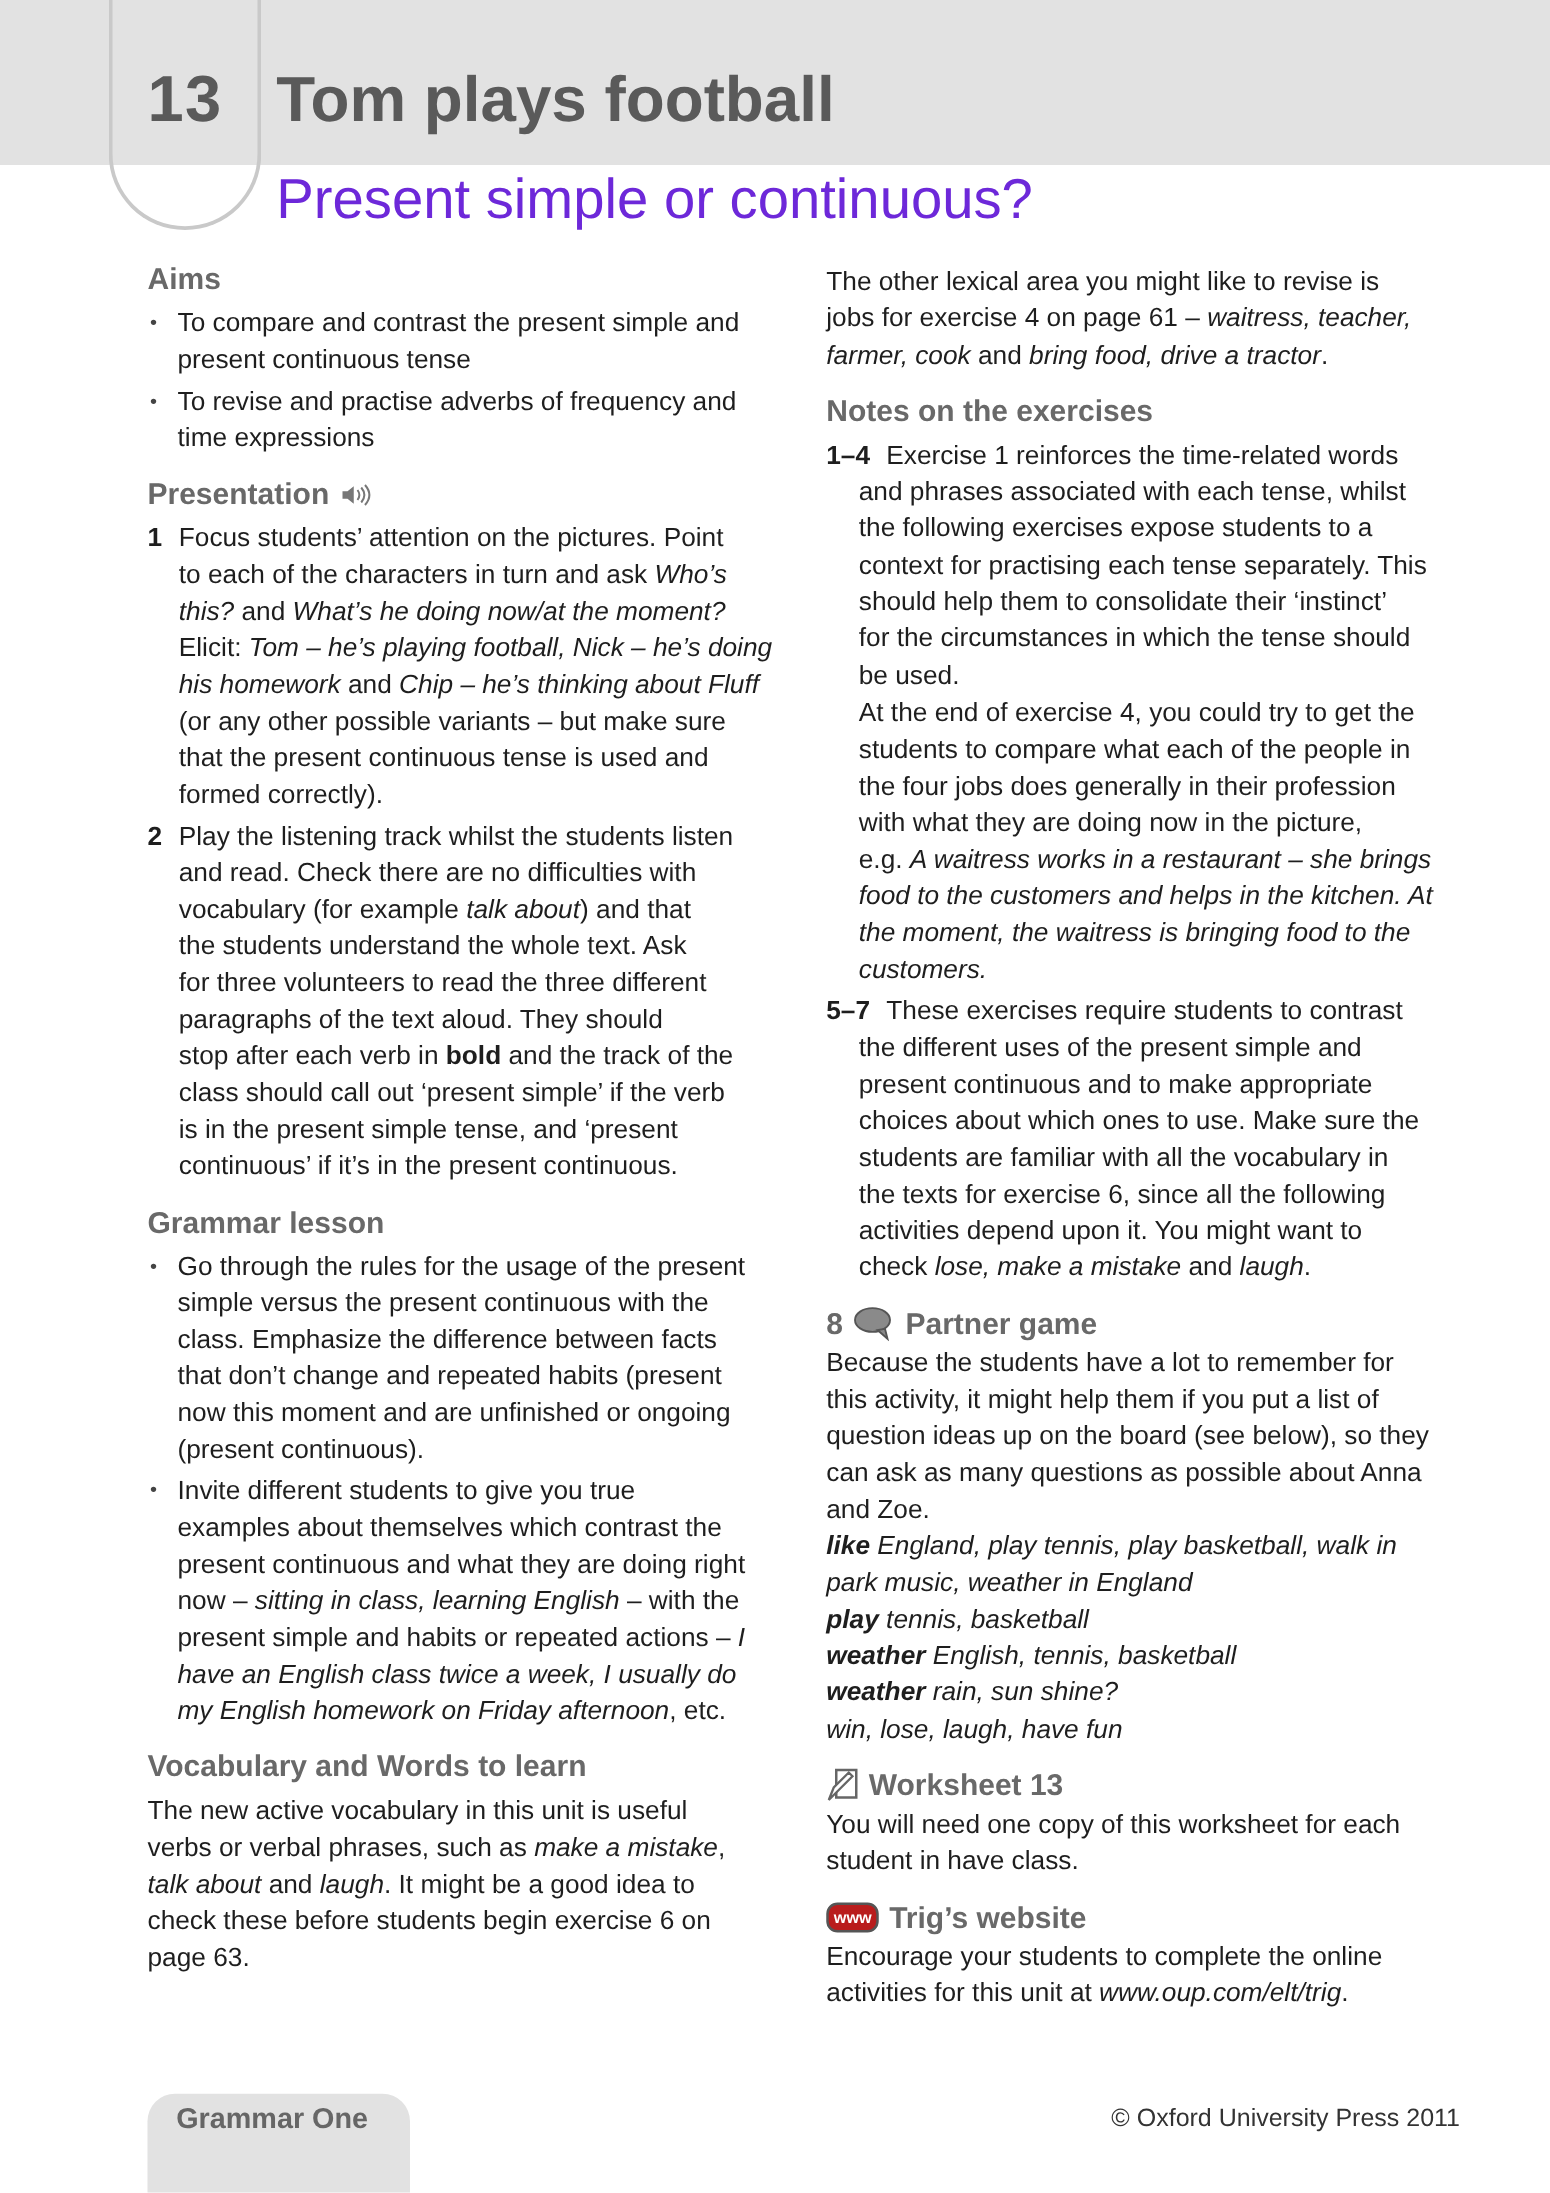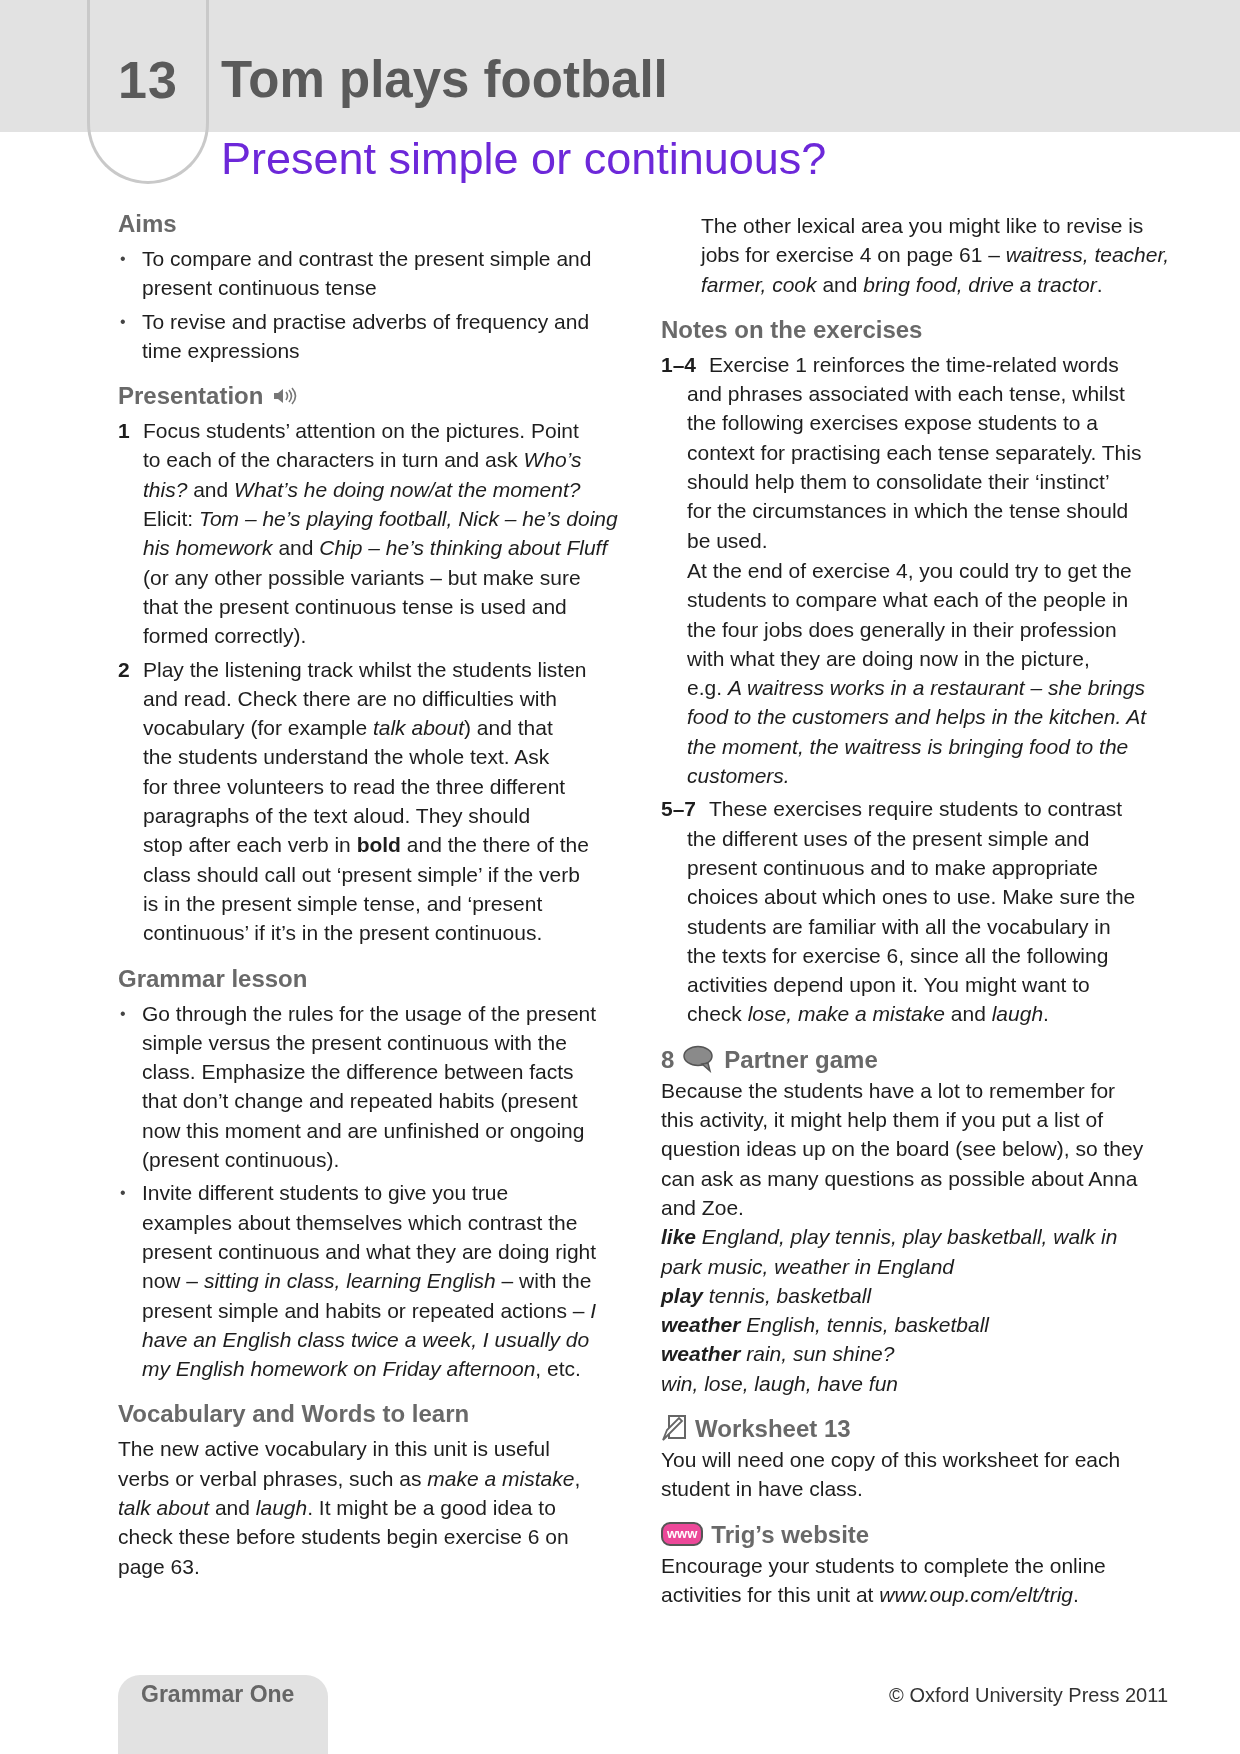--- a/index.html
+++ b/index.html
@@ -85,21 +85,21 @@
     </div>
     <div class="blk ">
       <div class="marker bold">2</div>
       <div class="body">
         <div class="ln"><span>Play the listening track whilst the students listen</span></div>
         <div class="ln"><span>and read. Check there are no difficulties with</span></div>
         <div class="ln"><span>vocabulary (for example </span><i>talk about</i><span>) and that</span></div>
         <div class="ln"><span>the students understand the whole text. Ask</span></div>
         <div class="ln"><span>for three volunteers to read the three different</span></div>
         <div class="ln"><span>paragraphs of the text aloud. They should</span></div>
-        <div class="ln"><span>stop after each verb in </span><b>bold</b><span> and the there of the</span></div>
+        <div class="ln"><span>stop after each verb in </span><b>bold</b><span> and the track of the</span></div>
         <div class="ln"><span>class should call out ‘present simple’ if the verb</span></div>
         <div class="ln"><span>is in the present simple tense, and ‘present</span></div>
         <div class="ln"><span>continuous’ if it’s in the present continuous.</span></div>
       </div>
     </div>
     <div class="h">
       <span>Grammar lesson</span>
     </div>
     <div class="blk bul">
       <div class="marker">•</div>
@@ -129,21 +129,21 @@
     </div>
     <div class="para">
       <div class="ln"><span>The new active vocabulary in this unit is useful</span></div>
       <div class="ln"><span>verbs or verbal phrases, such as </span><i>make a mistake</i><span>,</span></div>
       <div class="ln"><i>talk about</i><span> and </span><i>laugh</i><span>. It might be a good idea to</span></div>
       <div class="ln"><span>check these before students begin exercise 6 on</span></div>
       <div class="ln"><span>page 63.</span></div>
     </div>
   </div>
 <div class="col right" id="col-right">
-    <div class="para" style="margin-top: 0px; margin-left: 40px;">
+    <div class="para" style="margin-top: 0px;">
       <div class="ln"><span>The other lexical area you might like to revise is</span></div>
       <div class="ln"><span>jobs for exercise 4 on page 61 – </span><i>waitress, teacher,</i></div>
       <div class="ln"><i>farmer, cook</i><span> and </span><i>bring food, drive a tractor</i><span>.</span></div>
     </div>
     <div class="h">
       <span>Notes on the exercises</span>
     </div>
     <div class="blk ex">
       <div class="marker">1–4</div>
       <div class="body">
@@ -210,21 +210,21 @@
         </svg>
       </span>
       <span>Worksheet 13</span>
     </div>
     <div class="para" style="margin-top: 0px;">
       <div class="ln"><span>You will need one copy of this worksheet for each</span></div>
       <div class="ln"><span>student in have class.</span></div>
     </div>
     <div class="h">
       <span class="icon">
-        <span style="display:inline-block;background:#ec4899;color:#fff;border:2px solid #555;border-radius:9px;font-size:13px;font-weight:bold;padding:0 4px;line-height:20px;">www</span>
+        <span style="display:inline-block;background:#b91c1c;color:#fff;border:2px solid #555;border-radius:9px;font-size:13px;font-weight:bold;padding:0 4px;line-height:20px;">www</span>
       </span>
       <span>Trig’s website</span>
     </div>
     <div class="para" style="margin-top: 0px;">
       <div class="ln"><span>Encourage your students to complete the online</span></div>
       <div class="ln"><span>activities for this unit at </span><i>www.oup.com/elt/trig</i><span>.</span></div>
     </div>
   </div>
 
 <div class="footer-tab"></div>

